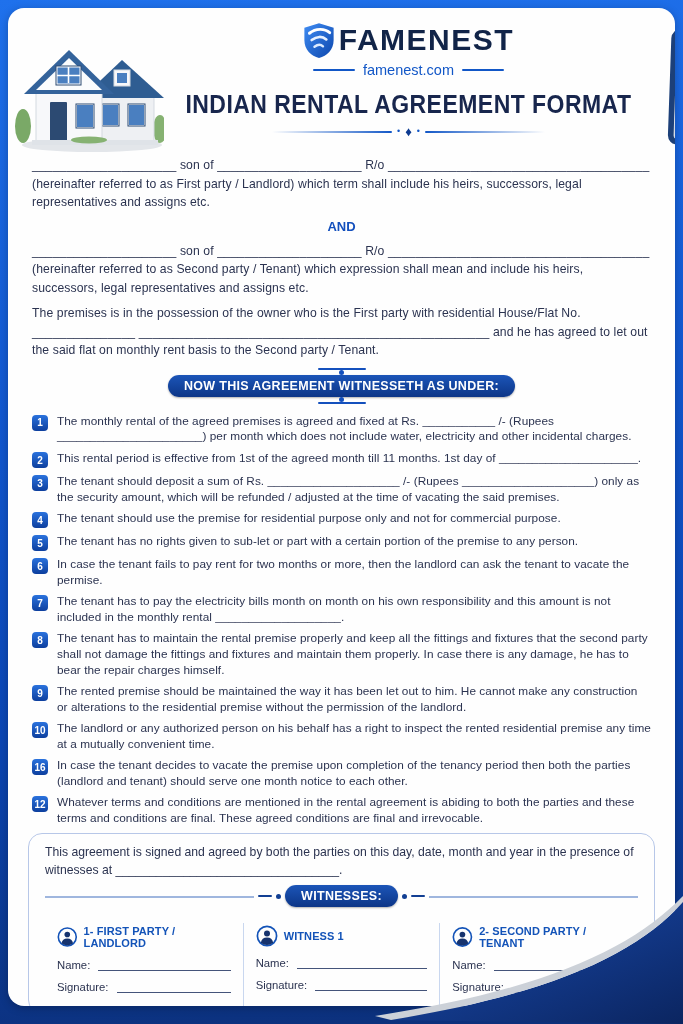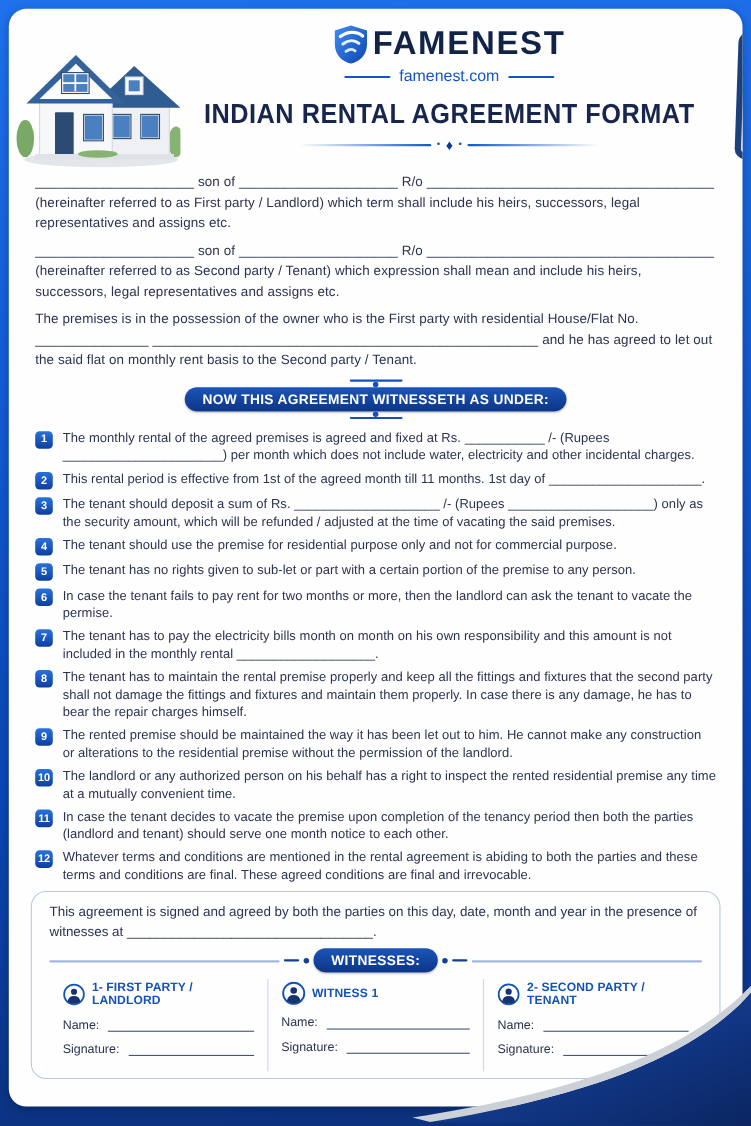--- a/index.html
+++ b/index.html
@@ -45,21 +45,21 @@
   .clause { display:flex; gap:9px; margin-bottom:6px; }
   .clause-num { width:16px; height:16px; flex-shrink:0; margin-top:1px;
                 background:linear-gradient(180deg,#2a72dd,#0d3f9e); border-radius:4px;
                 color:#fff; font-size:10px; font-weight:800; display:flex;
                 align-items:center; justify-content:center; }
   .clause-text { font-size:11.8px; line-height:1.32; letter-spacing:.05px; }
   
   .sigbox { margin:4px 20px 0 20px; border:1.6px solid #b7c7e8; border-radius:14px;
             padding:9px 16px 6px; color:#2b3350; }
   .sig-intro { font-size:12.2px; line-height:1.5; margin-bottom:6px; }
-  .wit-row { position:relative; display:flex; align-items:flex-start; justify-content:center; margin:4px 0 6px; }
+  .wit-row { position:relative; display:flex; align-items:flex-start; justify-content:center; margin:4px 0 16px; }
   .wit-line { position:absolute; left:0; right:0; top:50%; height:1.4px; background:#9fb6de; }
   .wit-center { position:relative; display:flex; align-items:center; background:#fefefe; padding:0 4px; }
   .wit-center .arrow-line { width:14px; background:#123f93; }
   .wit-center .arrow-dot { background:#123f93; }
   .sig-cols { display:grid; grid-template-columns:1fr 1fr 1fr; }
   .sigcol { padding:2px 12px 4px; }
   .sigcol.mid { border-left:1.4px solid #c9d7ef; border-right:1.4px solid #c9d7ef; }
   .sig-head { display:flex; align-items:center; gap:6px; margin-bottom:5px; }
   .sig-head-label { color:#1353b8; font-weight:800; font-size:11px; letter-spacing:.1px; }
   .field-row { display:flex; align-items:flex-end; margin:10px 0; }
@@ -157,20 +157,21 @@
           <rect x="92" y="96" width="8" height="7" fill="#8f97a2"></rect>
           <polygon points="92,103 100,103 96,114" fill="#5f6771"></polygon>
           <rect x="92" y="44" width="8" height="8" rx="3.5" fill="#2a63c0"></rect>
         </g>
       </svg>
     </div>
   </div>
 
   <div class="main">
     <p class="para">_____________________ son of _____________________ R/o ______________________________________ (hereinafter referred to as First party / Landlord) which term shall include his heirs, successors,  legal representatives and assigns etc.</p>
+    <div class="and-label">AND</div>
     <p class="para">_____________________ son of _____________________ R/o ______________________________________ (hereinafter referred to as Second party / Tenant) which expression shall mean and include his heirs, successors, legal representatives and assigns etc.</p>
     <p class="para">The premises is in the possession of the owner who is the First party with residential House/Flat No. _______________ ___________________________________________________ and he has agreed to let out the said flat on monthly rent basis to the Second party / Tenant.</p>
 
     <div class="badge-row">
       <span class="arrow-line"></span>
       <span class="arrow-dot"></span>
       <span class="pill">NOW THIS AGREEMENT WITNESSETH AS UNDER:</span>
       <span class="arrow-dot"></span>
       <span class="arrow-line"></span>
     </div>
@@ -209,21 +210,21 @@
     </div>
     <div class="clause">
       <span class="clause-num">9</span>
       <span class="clause-text">The rented premise should be maintained the way it has been let out to him. He cannot make any construction or alterations to the residential premise without the permission of the landlord.</span>
     </div>
     <div class="clause">
       <span class="clause-num">10</span>
       <span class="clause-text">The landlord or any authorized person on his behalf has a right to inspect the rented residential premise any time at a mutually convenient time.</span>
     </div>
     <div class="clause">
-      <span class="clause-num">11</span>
+      <span class="clause-num">16</span>
       <span class="clause-text">In case the tenant decides to vacate the premise upon completion of the tenancy period then both the parties (landlord and tenant) should serve one month notice to each other.</span>
     </div>
     <div class="clause">
       <span class="clause-num">12</span>
       <span class="clause-text">Whatever terms and conditions are mentioned in the rental agreement is abiding to both the parties and these terms and conditions are final. These agreed conditions are final and irrevocable.</span>
     </div>
   </div>
 
   <div class="sigbox">
     <p class="sig-intro">This agreement is signed and agreed by both the parties on this day, date, month and year in the presence of witnesses at _________________________________.</p>

